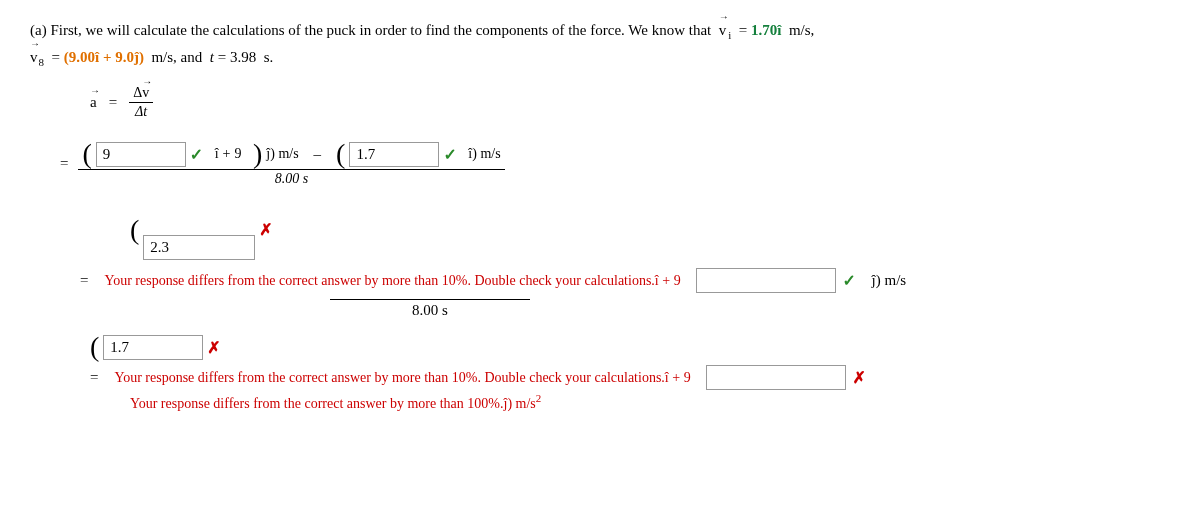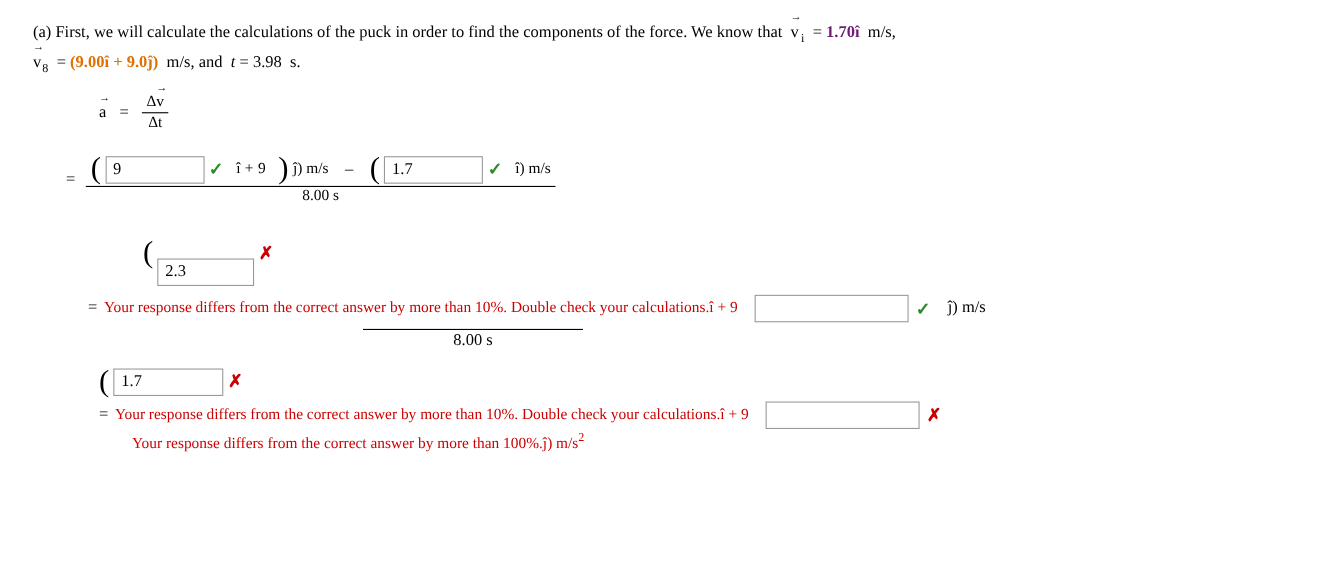--- a/index.html
+++ b/index.html
@@ -11,21 +11,21 @@
       padding: 18px 30px;
       width: 1200px;
       min-height: 527px;
     }
     .intro-text {
       font-size: 15px;
       line-height: 1.6;
       margin-bottom: 14px;
     }
     .orange { color: #e07000; font-weight: bold; }
-    .red-bold { color: #701a75; font-weight: bold; }
+    .red-bold { color: #15803d; font-weight: bold; }
     .input-box {
       border: 1px solid #999;
       padding: 3px 6px;
       font-size: 15px;
       font-family: "Times New Roman", Times, serif;
       width: 120px;
       background: #fff;
     }
     .check-green {
       color: #2a8a2a;
@@ -45,20 +45,21 @@
     .paren-right {
       font-size: 28px;
       line-height: 1;
       font-weight: 100;
     }
 
     
     .error-msg {
       color: #cc0000;
       font-size: 14px;
+      margin-left: 10px;
     }
 
     
     .row { display: flex; align-items: center; gap: 4px; }
     .mt8 { margin-top: 8px; }
     .ml60 { margin-left: 60px; }
     .ml30 { margin-left: 30px; }
     .italic { font-style: italic; }
 
     
@@ -72,20 +73,21 @@
       vertical-align: middle;
       font-size: 14px;
     }
     .inline-frac .if-top {
       border-bottom: 1.5px solid #000;
       padding: 0 4px 1px;
       white-space: nowrap;
     }
     .inline-frac .if-bot {
       padding: 1px 4px 0;
+      font-style: italic;
     }
   </style>
 </head>
 <body>
 
 <div class="intro-text">
   <span>(a) First, we will calculate the calculations of the puck in order to find the components of the force. We know that</span>
   <span>
     &nbsp;<span style="position:relative;display:inline-block;margin-right:2px;">v<span style="position:absolute;top:-10px;left:0;font-size:10px;">→</span></span><sub>i</sub>
     &nbsp;= <span class="red-bold">1.70</span><span class="red-bold">î</span>
@@ -138,21 +140,21 @@
     </span>
 
     <span class="if-bot">8.00 s</span>
   </span>
 </div>
 
 <div style="margin-left: 100px; margin-bottom:8px; margin-top:12px;">
 
   <div style="display:flex; align-items:center; gap:4px; margin-bottom:2px;">
     <span class="paren-left">(</span>
-    <input class="input-box" style="width: 88px; margin-top: 36px;" value="2.3">
+    <input class="input-box" style="width: 112px; margin-top: 36px;" value="2.3">
     <span class="cross-red">✗</span>
   </div>
 </div>
 
 <div style="margin-left:50px; display:flex; align-items:center; gap:6px; margin-bottom:6px;">
   <span>=</span>
   <span class="error-msg">
     <span>Your response differs from the correct answer by more than 10%. Double check your calculations.</span>î + <span>9</span>
   </span>
   &nbsp;

